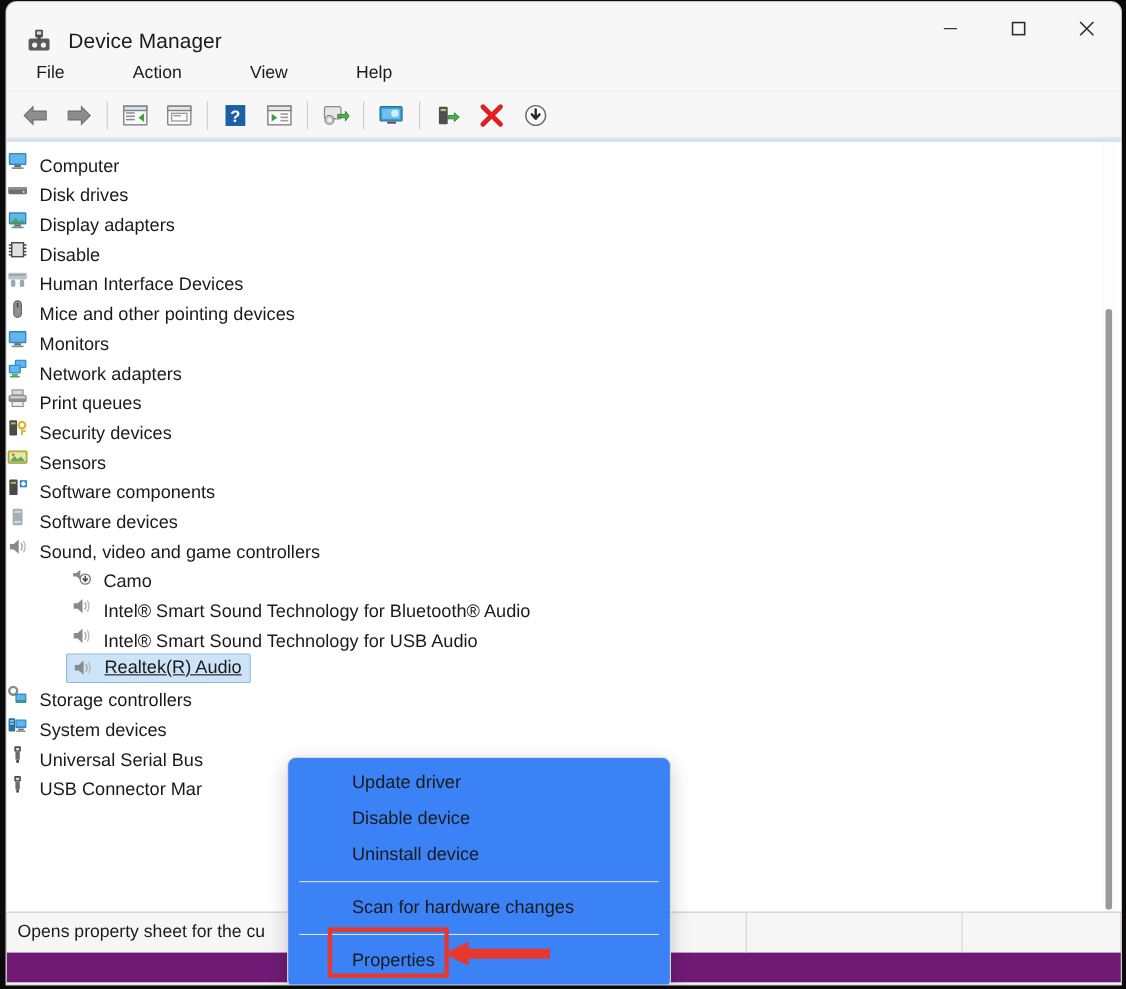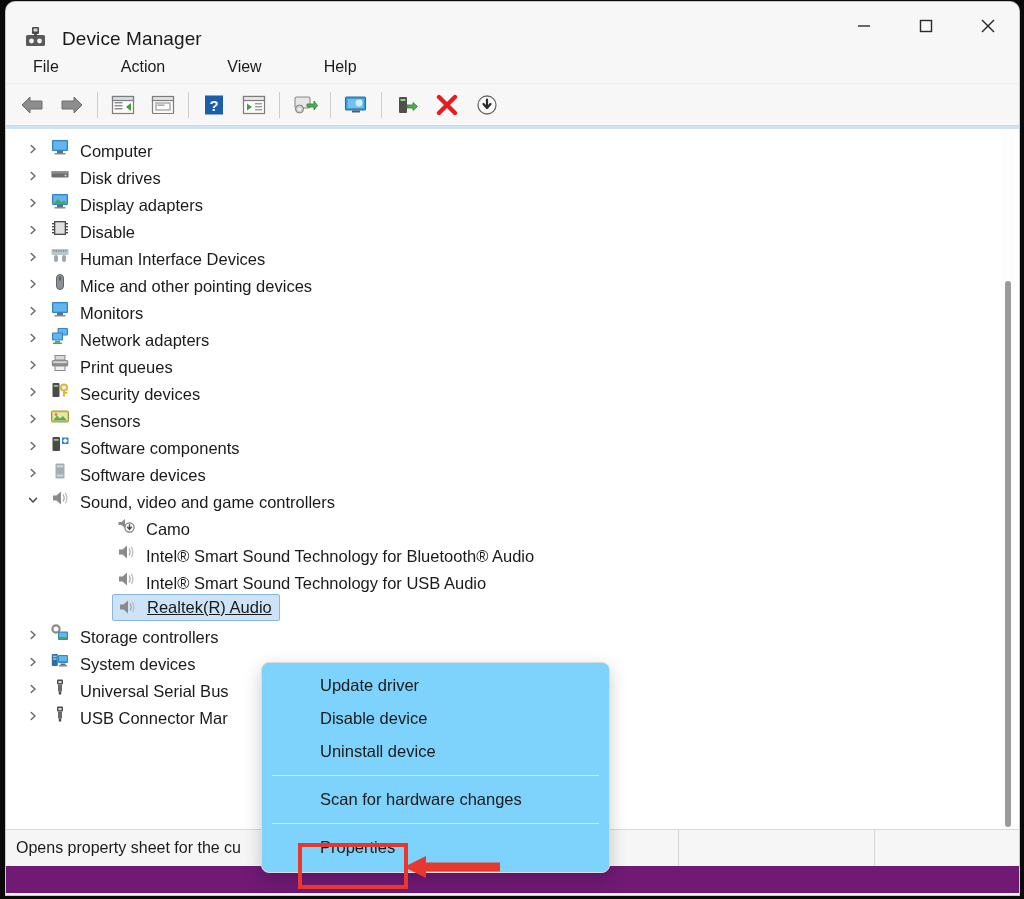--- a/index.html
+++ b/index.html
@@ -122,26 +122,25 @@
   }
   .tree {
     position: relative;
     padding-top: 6px;
     height: 100%;
   }
   .node {
     display: flex;
     align-items: center;
     height: 27px;
-    padding-left: 44px;
     font-size: 16.5px;
     color: #1a1a1a;
     white-space: nowrap;
   }
-  .node.child { padding-left: 110px; align-items: center; }
+  .node.child { padding-left: 58px; align-items: center; }
 
   .chev {
     width: 18px;
     height: 18px;
     margin-left: -26px;
     margin-right: 8px;
     flex: 0 0 18px;
     display: flex;
     align-items: center;
     justify-content: center;
@@ -216,23 +215,23 @@
     top: 0;
     width: 1px;
     height: 36px;
     background: #d4d4d4;
   }
 
   
   .ctxmenu {
     position: absolute;
     left: 255px;
-    top: 660px;
+    top: 686px;
     width: 349px;
-    background: #7dd3fc;
+    background: #3b82f6;
     border: 1px solid #dcdcdc;
     border-radius: 8px;
     box-shadow: 0 6px 18px rgba(0,0,0,.20);
     padding: 6px 0 8px;
     z-index: 40;
   }
   .ctx-item {
     height: 33px;
     display: flex;
     align-items: center;

